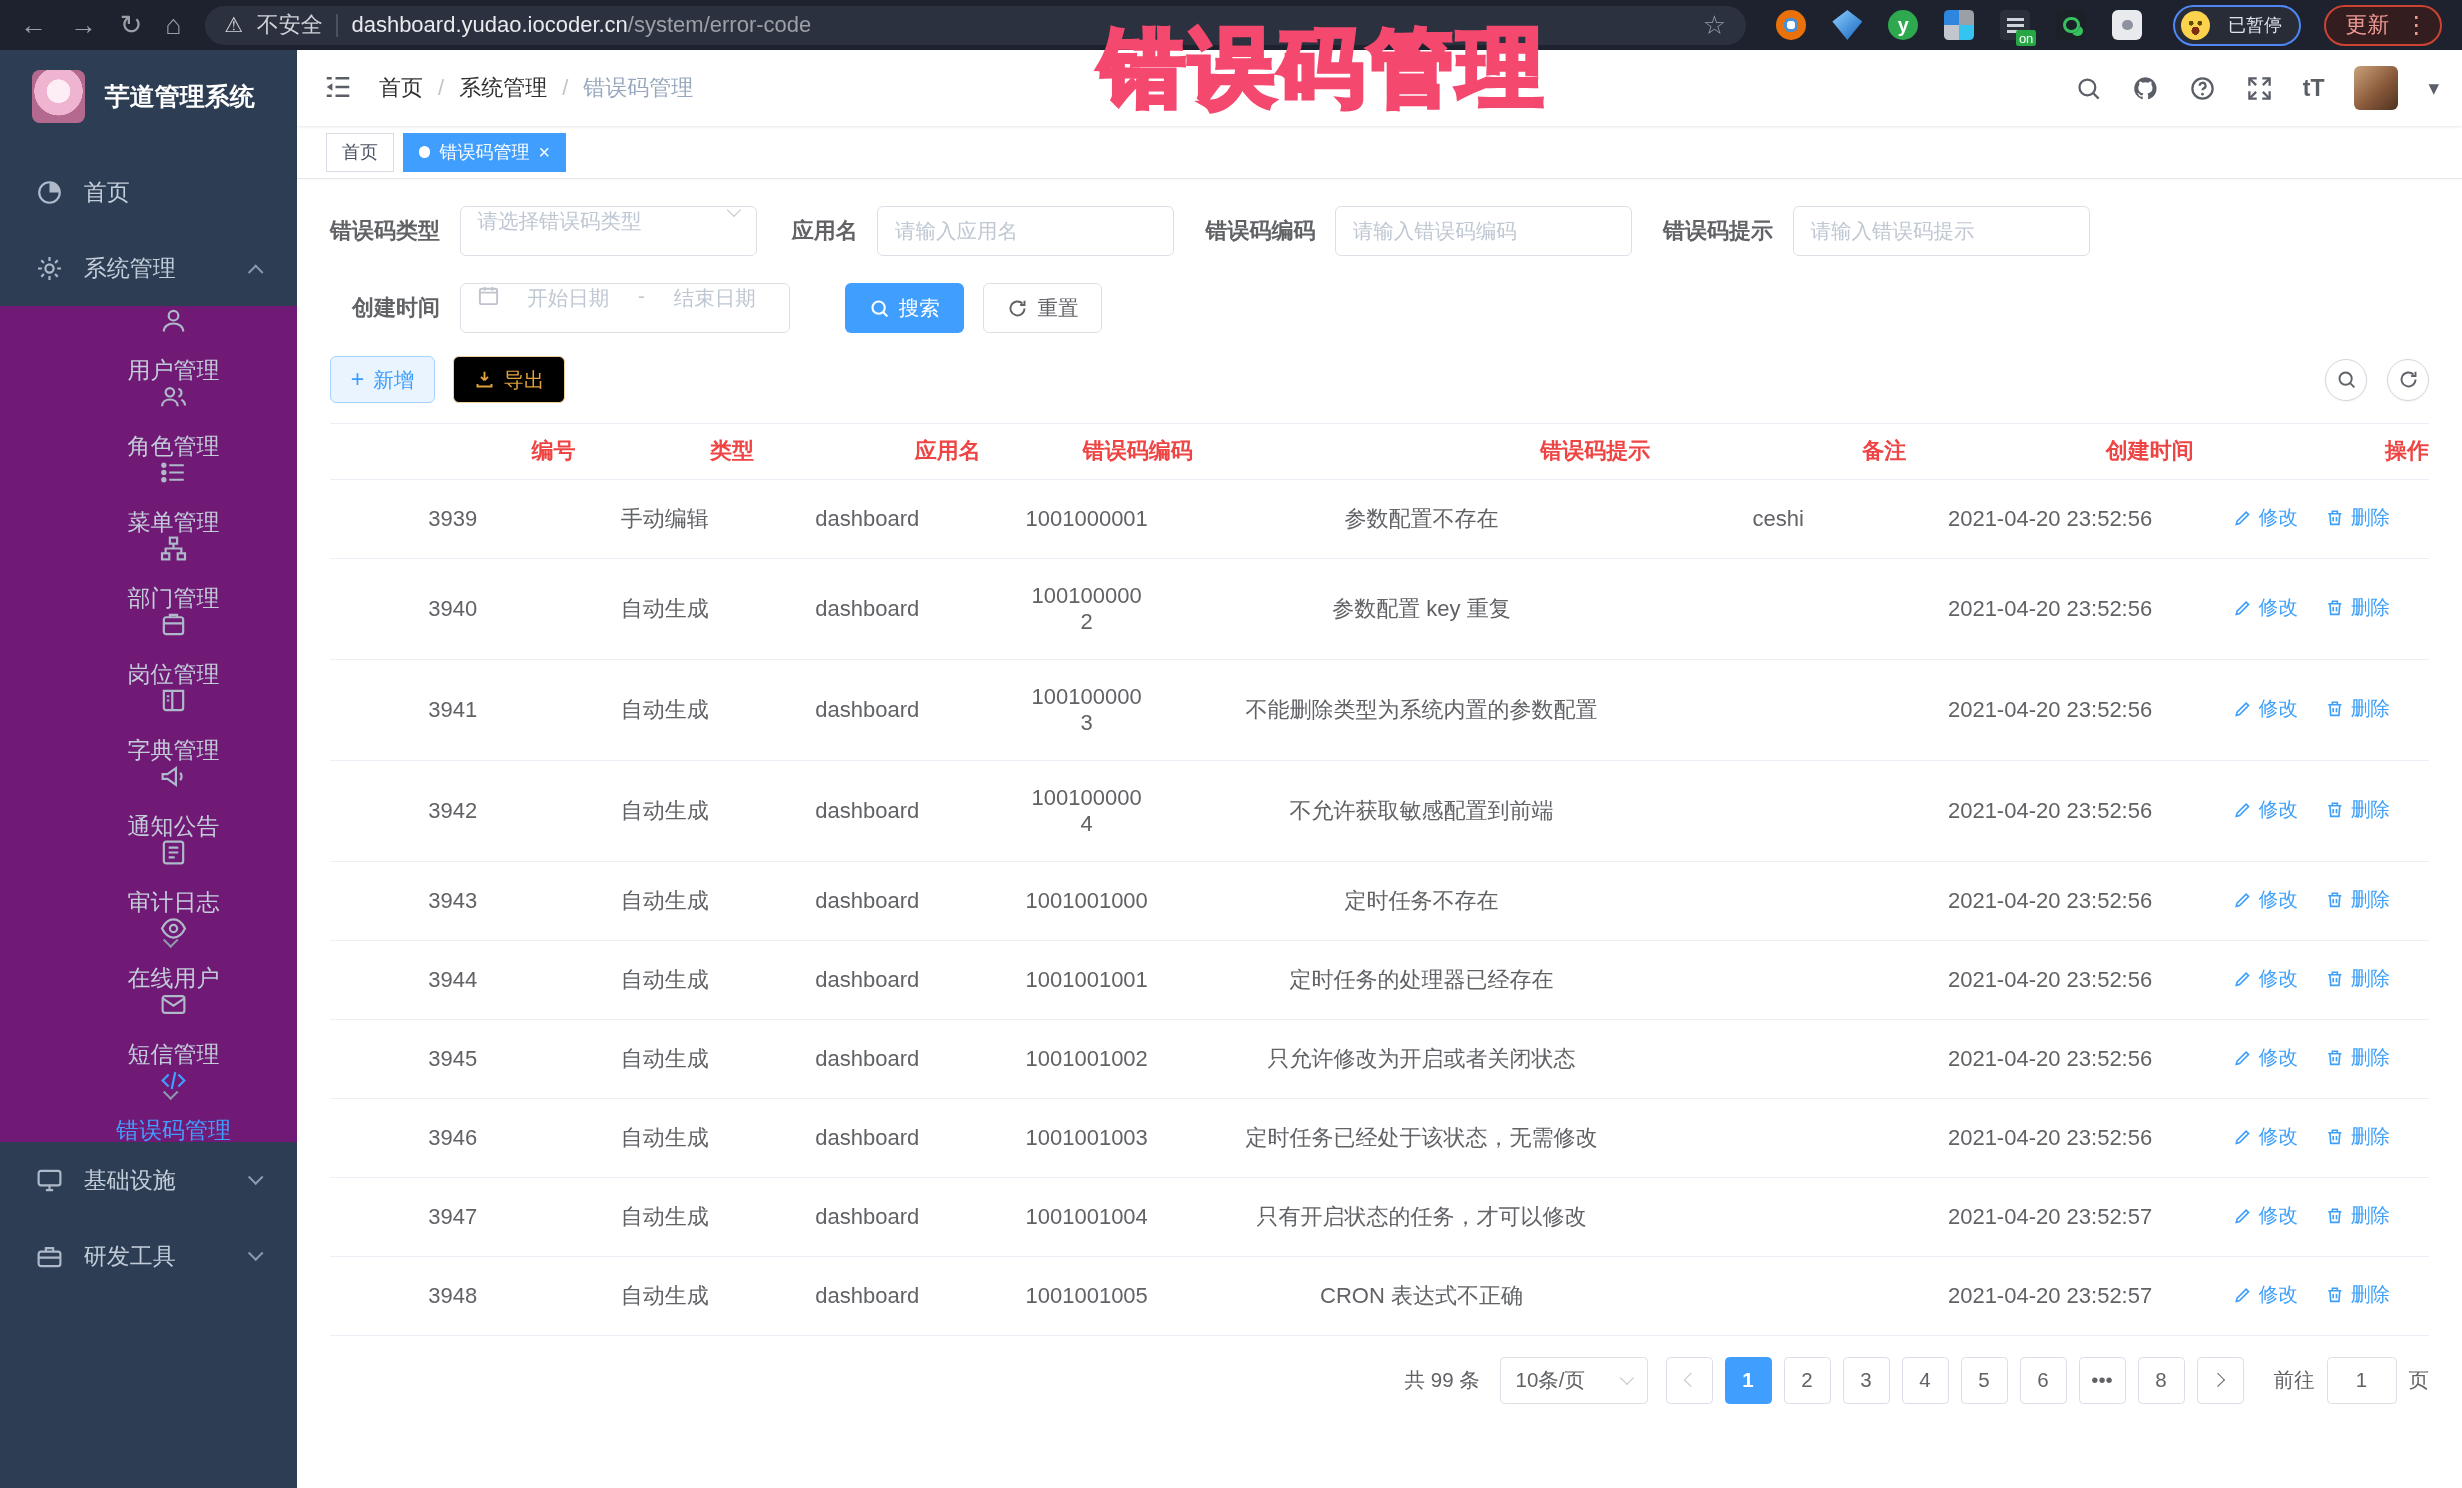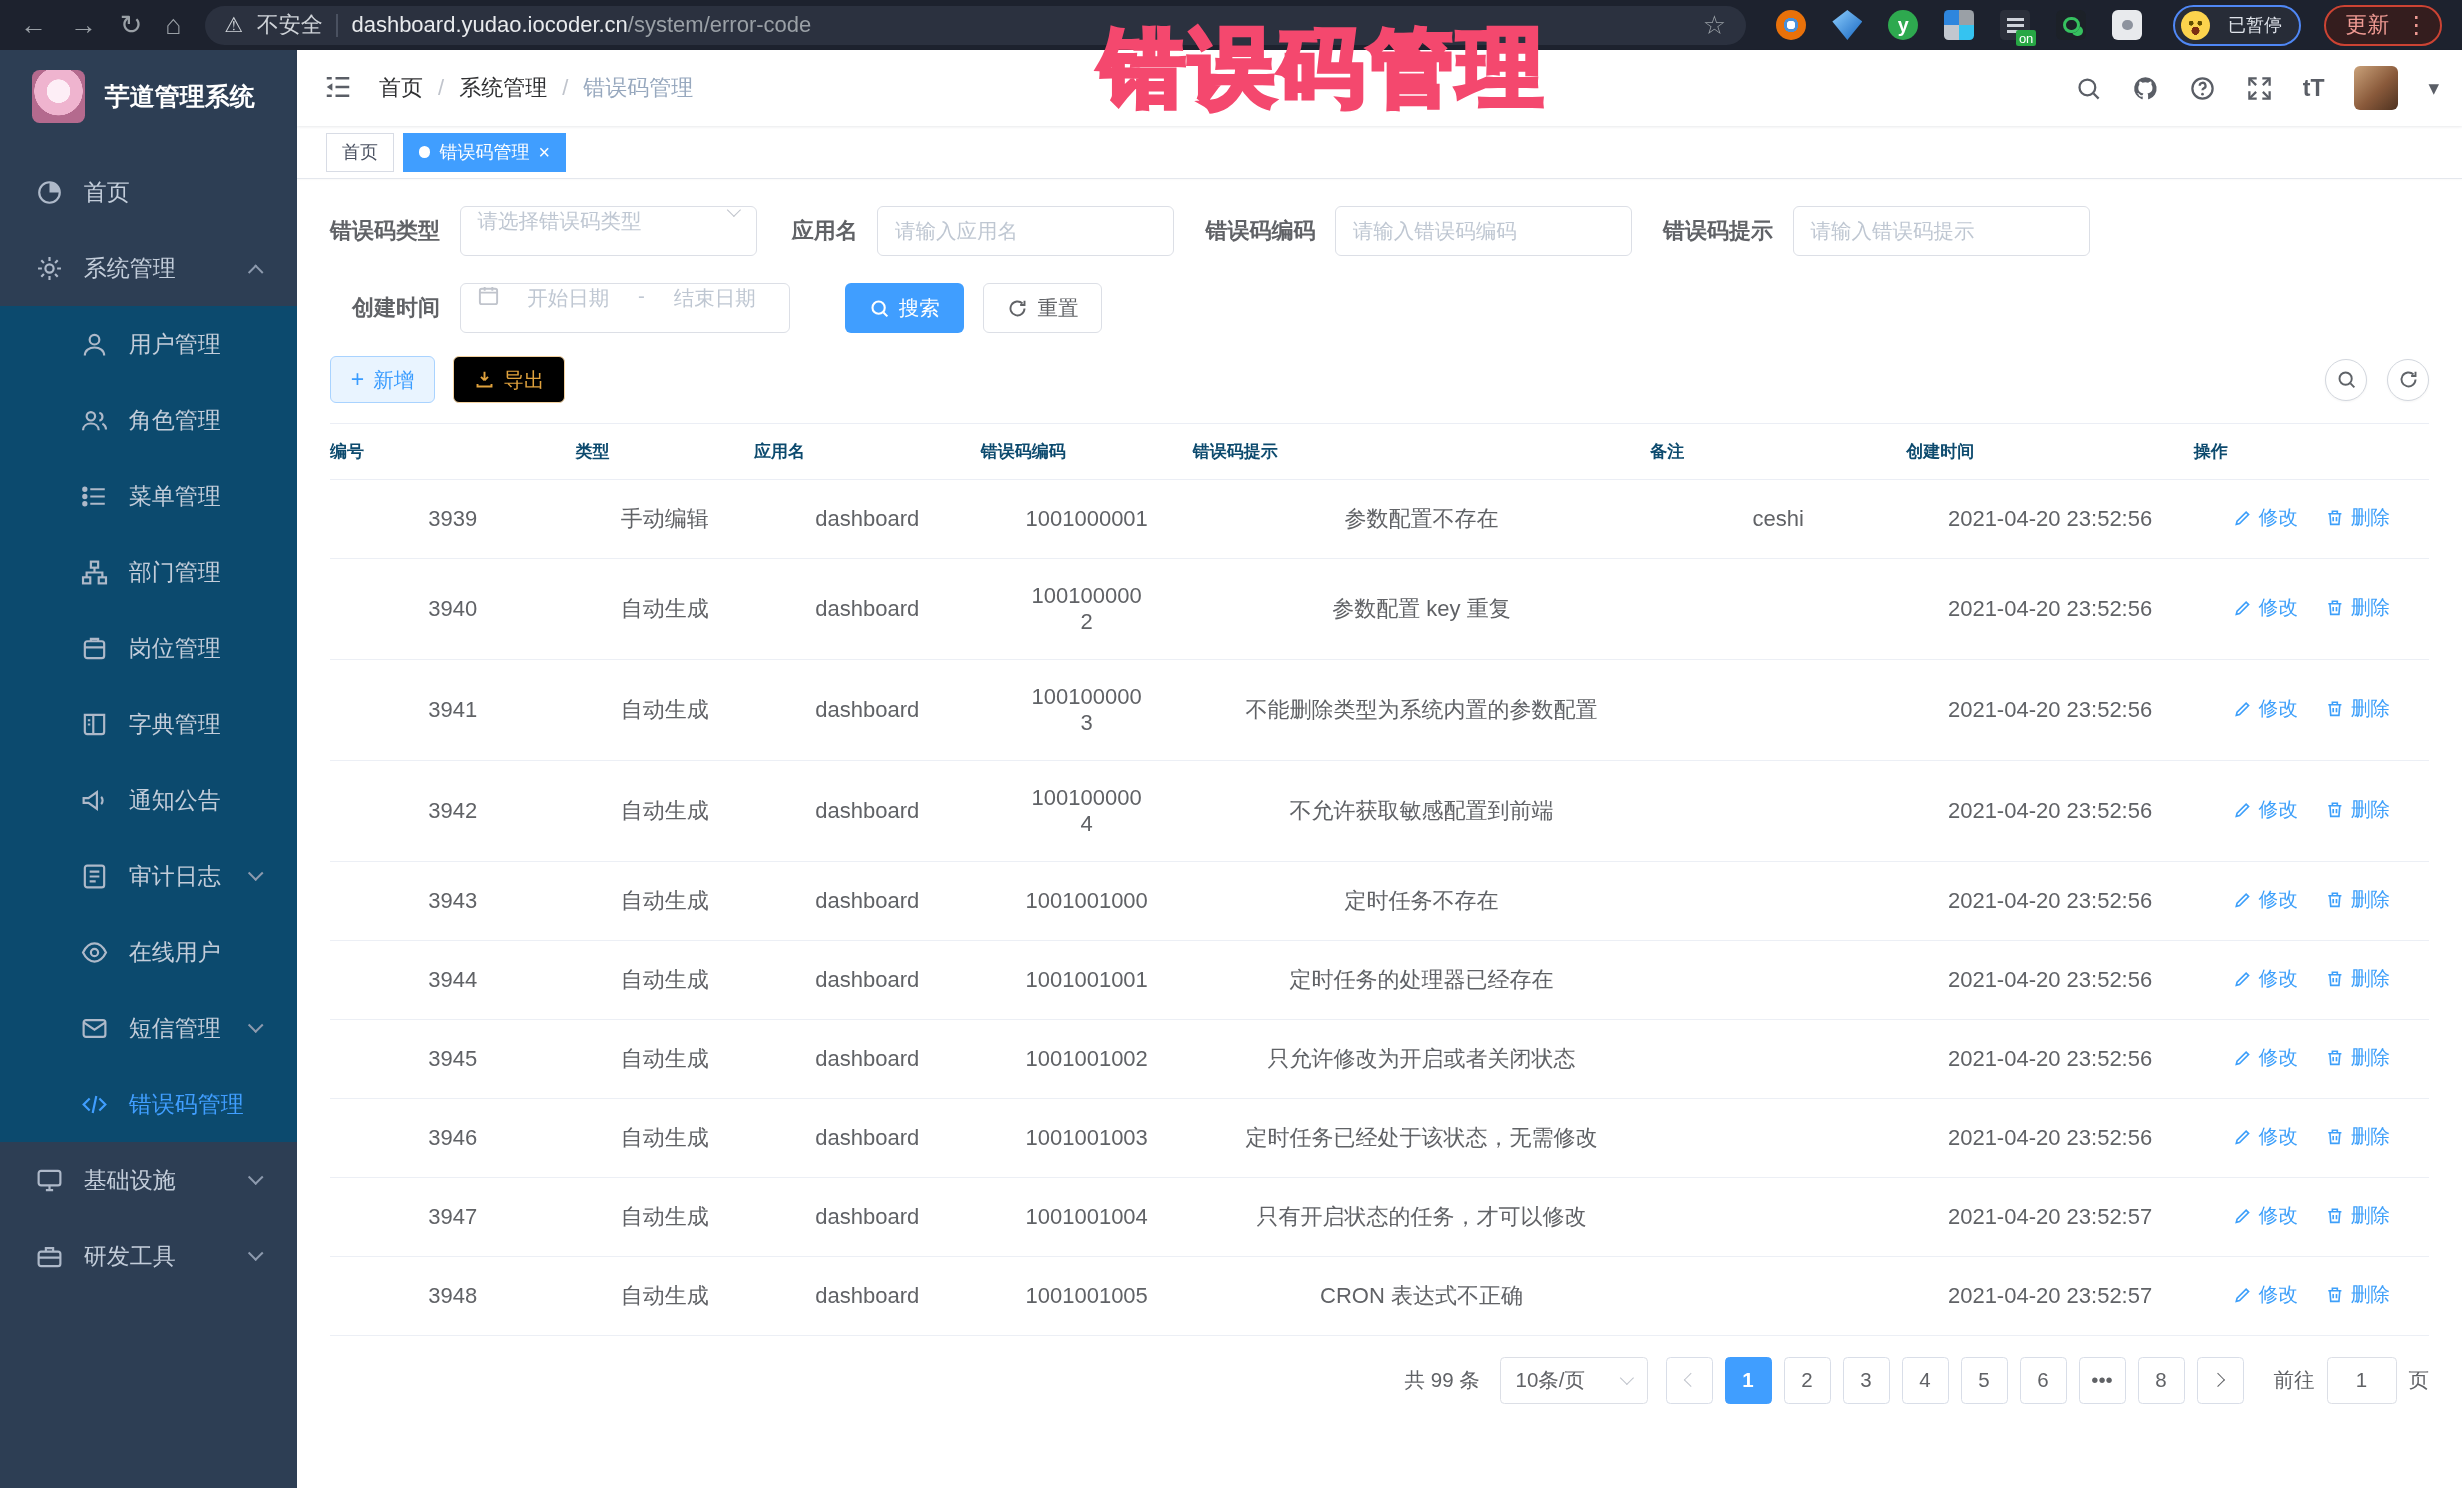--- a/index.html
+++ b/index.html
@@ -58,21 +58,21 @@
 
   
   .app { display:flex; height:1438px; }
   .sidebar { width:297px; flex-shrink:0; background:#2d3e54; color:#c3cdda; font-size:23px; overflow:hidden; }
   .logo-row { display:flex; align-items:center; gap:19.7px; padding:19.7px 0 16.7px 32px; }
   .logo-img { width:53px; height:53px; border-radius:7.6px; flex-shrink:0;
     background: radial-gradient(circle at 50% 40%, #fdeef6 0 28%, #efb4cf 29% 58%, #b46a8e 59%); }
   .app-title { color:#fff; font-size:25px; font-weight:bold; }
   .menu { margin-top:15px; }
   .menu-item { height:76px; display:flex; align-items:center; gap:19.7px; padding:0 30px 0 35px; cursor:pointer; }
-  .menu-item.sub { background:#0c4a6e; padding-left:80px; }
+  .menu-item.sub { background:#701a75; padding-left:80px;flex-direction:column; }
   .mi-icon { width:29px; height:29px; color:#aeb9c9; flex-shrink:0; }
   .mi-icon svg { width:29px; height:29px; display:block; }
   .mi-label { flex:1; }
   .mi-arrow { width:11.4px; height:11.4px; border-right:2.3px solid #8d9aae; border-bottom:2.3px solid #8d9aae;
     margin-right:6px; flex-shrink:0; }
   .mi-arrow.down { transform:rotate(45deg) translate(-2.3px,-2.3px); }
   .mi-arrow.up { transform:rotate(-135deg) translate(-2.3px,-2.3px); }
   .menu-item.active, .menu-item.active .mi-icon { color:#409eff; }
 
   .main { flex:1; min-width:0; background:#fff; display:flex; flex-direction:column; }
@@ -128,21 +128,21 @@
   .btn-add { height:47px; background:#e9f4ff; border-color:#a9d3ff; color:#3a9cff; padding:0 19.7px; }
   .btn-export { height:47px; background:#000000; border-color:#f3d19e; color:#e0a23d; padding:0 19.7px; margin-left:18px; }
   .tool-right { margin-left:auto; display:flex; gap:19.7px; }
   .circle-btn { width:42px; height:42px; border-radius:50%; border:0.8px solid #d3d7de; background:#fff;
     display:flex; align-items:center; justify-content:center; color:#5f6368; cursor:pointer;
     box-shadow:0 0.8px 2.3px rgba(0,0,0,.05); }
   .circle-btn svg { width:21px; height:21px; }
 
   
   table { width:100%; border-collapse:collapse; table-layout:fixed; font-size:22px; color:#606266; }
-  thead th { height:56px; font-weight:bold; color:#0c4a6e; text-align:left; font-size:17px;
+  thead th { height:56px; font-weight:bold; color:#ef4444; text-align:right; font-size:22px;
     border-top:0.8px solid #ebeef5; border-bottom:0.8px solid #ebeef5; }
   tbody td { padding:24px 7.6px; text-align:center; border-bottom:1.5px solid #eceff5; vertical-align:middle; }
   td.c-code { white-space:pre-line; }
   .ops a { color:#3d9ffa; display:inline-flex; align-items:center; gap:6px; font-size:19.7px;
     text-decoration:none; cursor:pointer; }
   .ops a + a { margin-left:21px; }
   .ops svg { width:19.7px; height:19.7px; }
 
   
   .pagination { display:flex; justify-content:flex-end; align-items:center; margin-top:21px;

